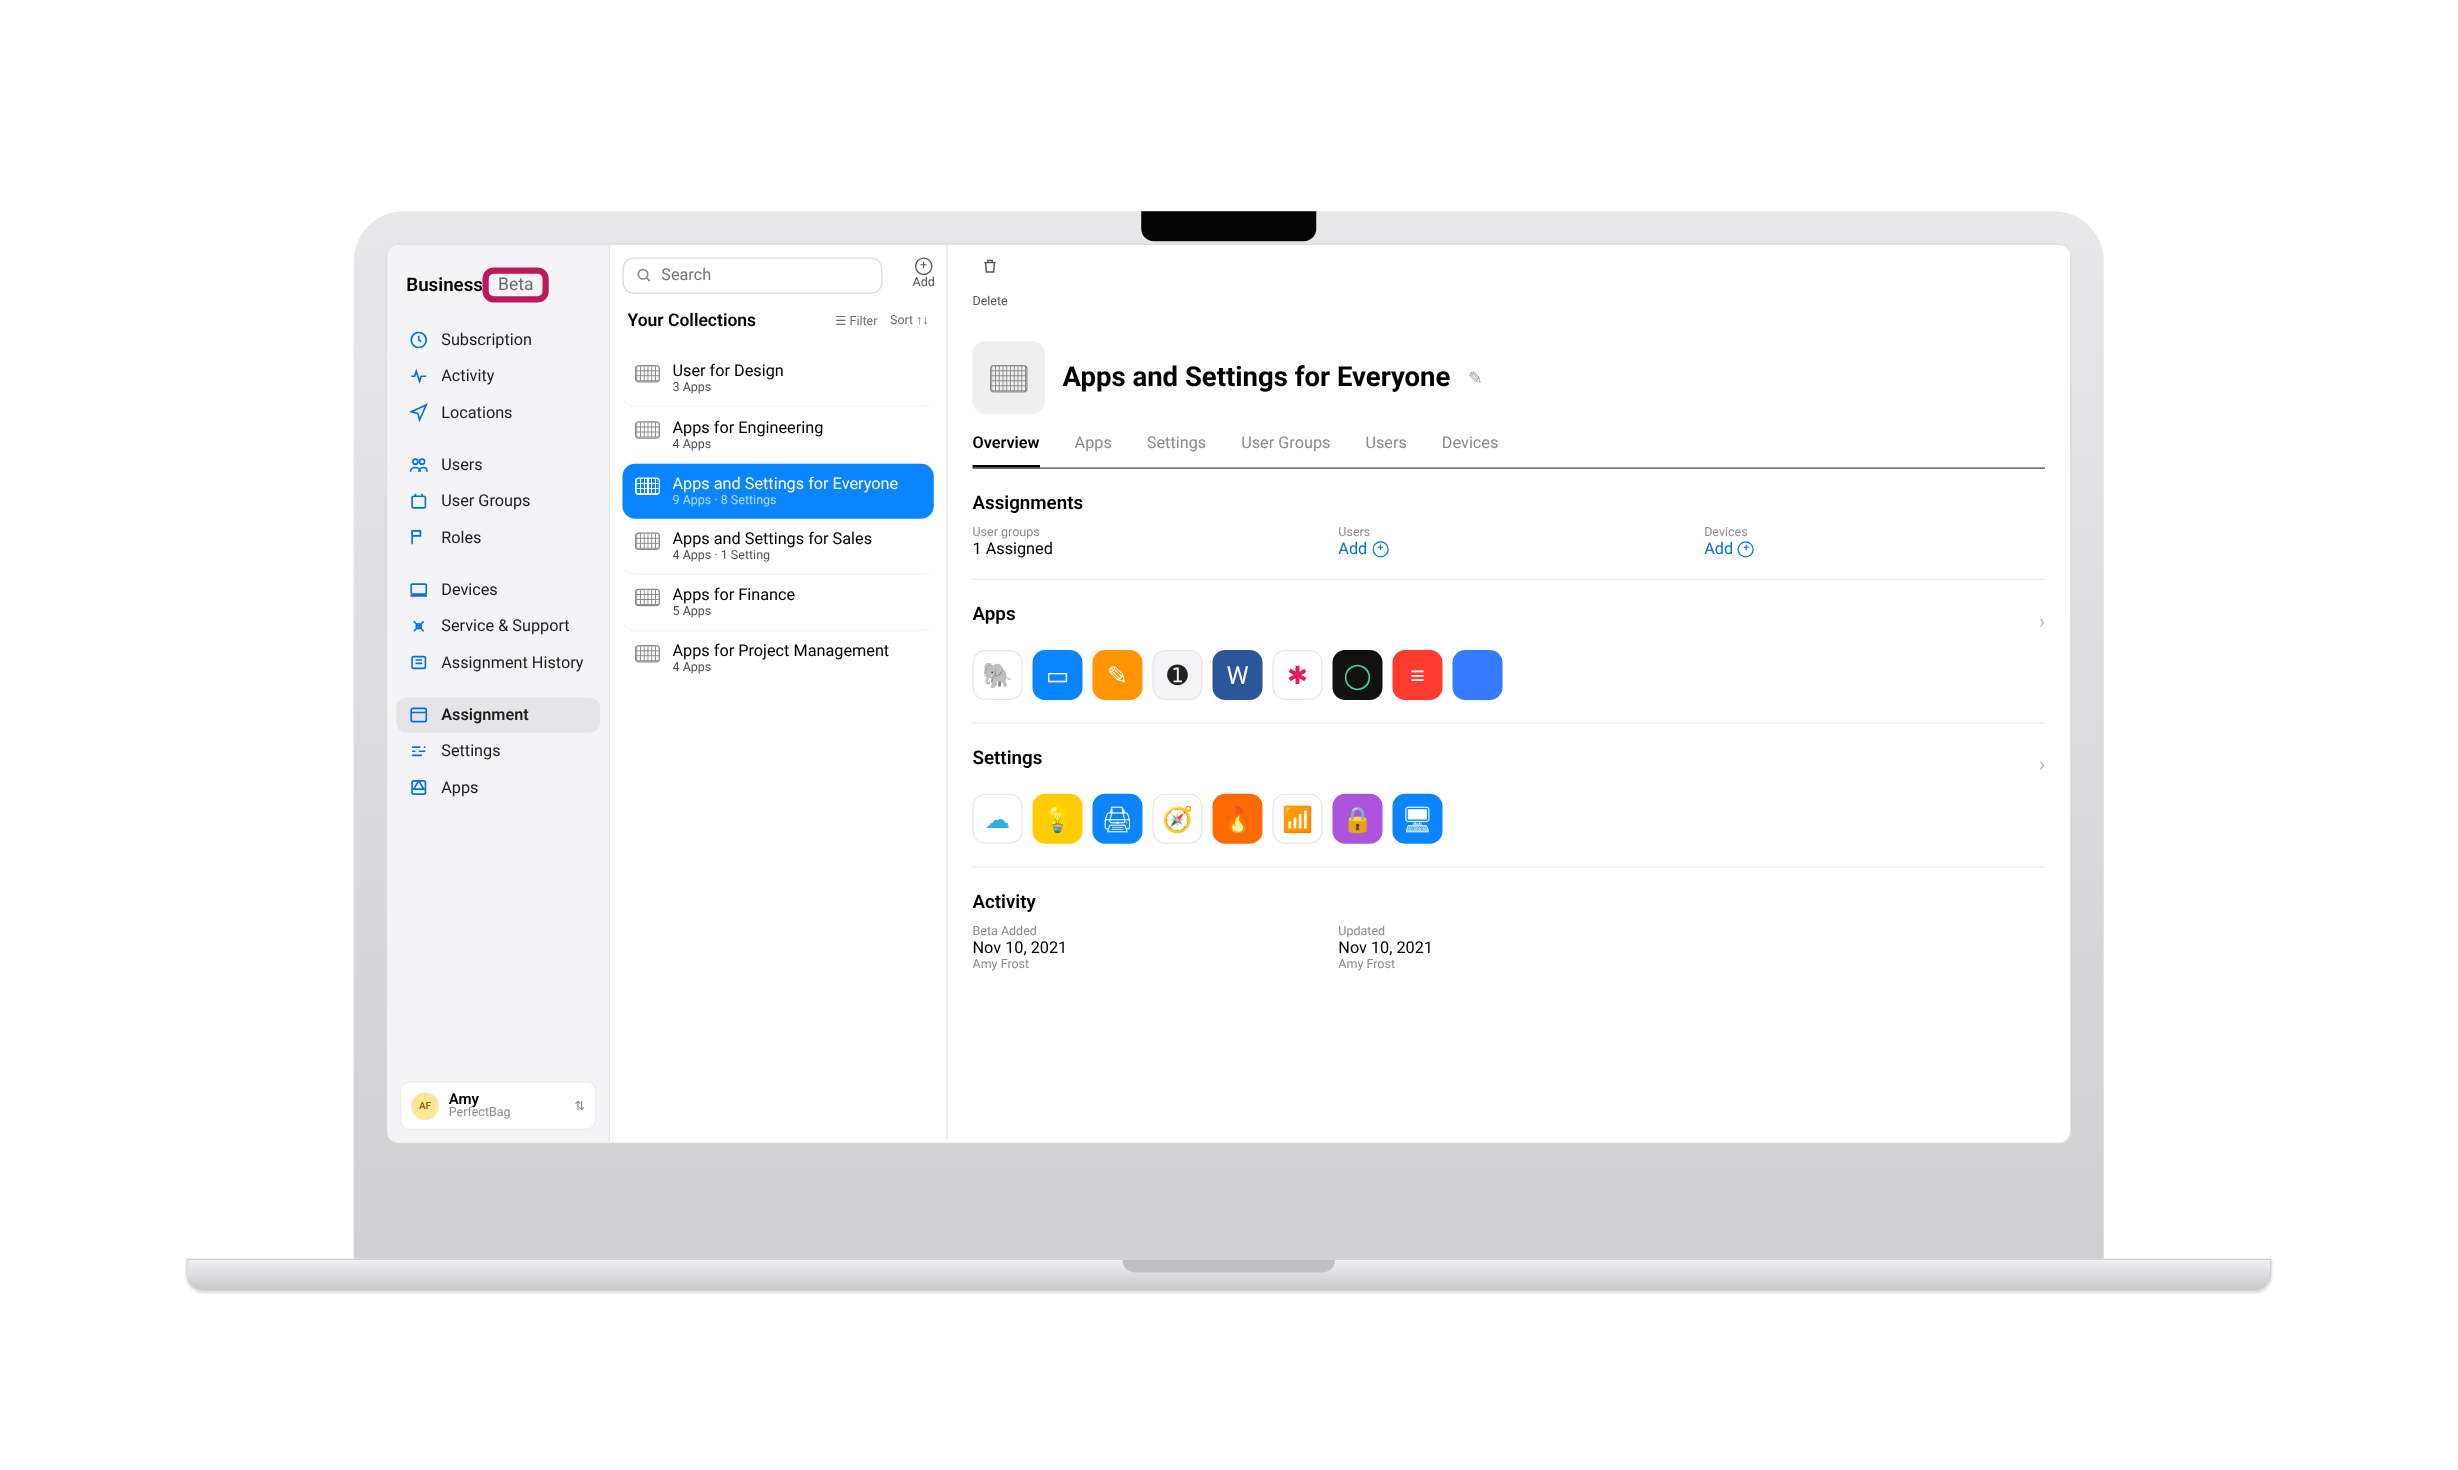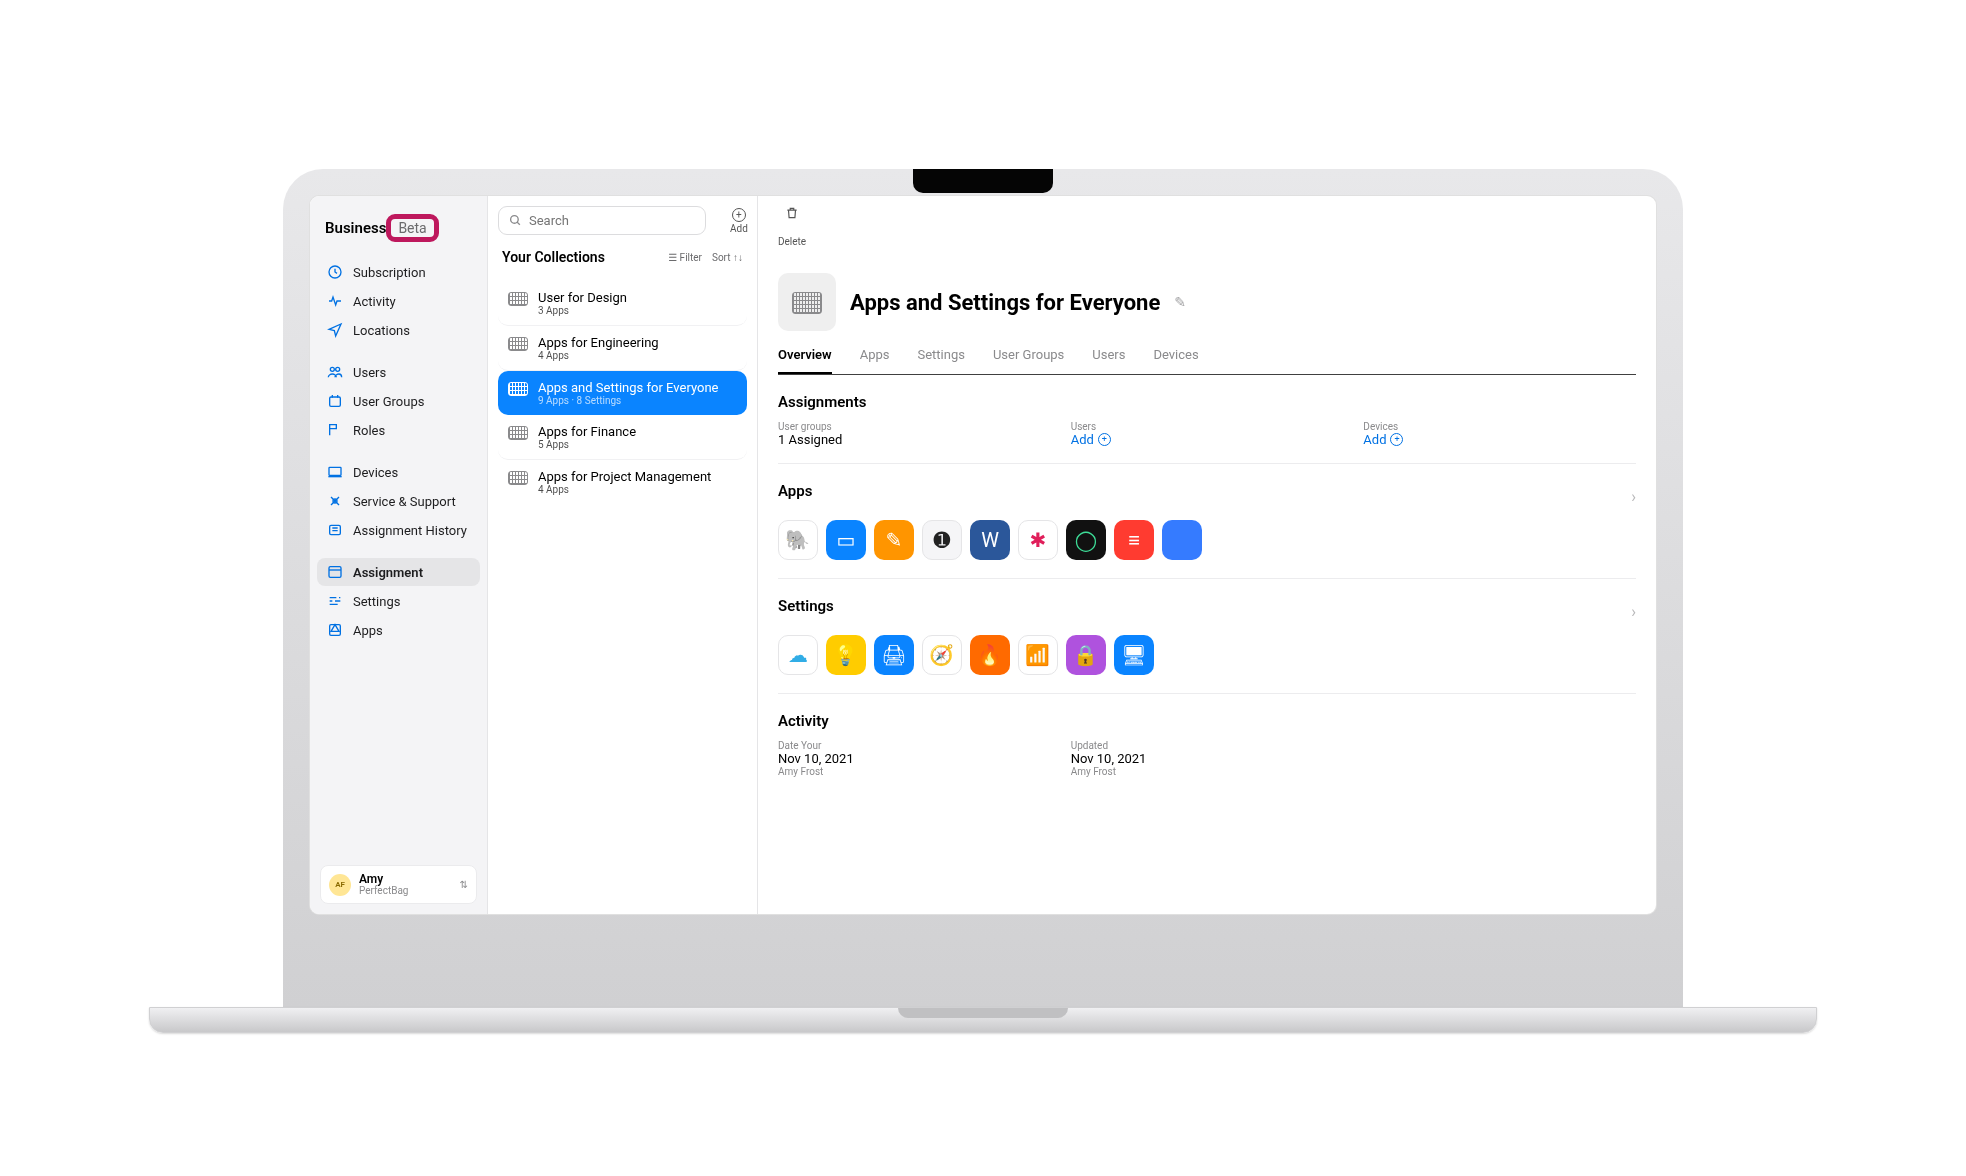--- a/index.html
+++ b/index.html
@@ -22,21 +22,21 @@
 .nav-item.active{background:#e5e5e7;font-weight:600}
 .spacer{flex:1}
 .user-chip{margin:0 3px;display:flex;align-items:center;gap:8px;background:#fff;border:1px solid #ebebed;border-radius:8px;padding:7px 8px}
 .avatar{width:22px;height:22px;border-radius:50%;background:#ffe695;display:flex;align-items:center;justify-content:center;font-size:8px;font-weight:600;color:#8a6a00}
 .uc-name{font-size:12px;font-weight:600;line-height:1}
 .uc-sub{font-size:10px;color:#8a8a8c}
 .chev-sort{margin-left:auto;color:#8a8a8c;font-size:10px}
 
 
 .col-list{width:270px;border-right:1px solid #e5e5e7;padding:10px 10px 0;display:flex;flex-direction:column}
-.search-row{display:flex;align-items:center;gap:24px}
+.search-row{display:flex;align-items:flex-start;gap:24px}
 .search{flex:1;display:flex;align-items:center;gap:7px;border:1px solid #dcdcde;border-radius:9px;padding:6px 10px;color:#8a8a8c}
 .search input{border:none;outline:none;font-size:13px;flex:1;background:transparent}
 .add-btn{display:flex;flex-direction:column;align-items:center;gap:1px;color:#555;font-size:10px;cursor:pointer}
 .list-head{display:flex;align-items:center;justify-content:space-between;margin:14px 4px 16px}
 .list-head h3{font-size:14px;font-weight:600}
 .head-tools{display:flex;gap:10px;font-size:10px;color:#6b6b6d}
 .coll-item{display:flex;align-items:flex-start;gap:10px;padding:9px 10px;border-radius:10px;cursor:pointer;border-bottom:1px solid #f1f1f3}
 .coll-item:last-child{border-bottom:none}
 .coll-item.sel{background:#0a84ff;color:#fff;border-bottom:none}
 .kb{width:20px;height:14px;border:1.4px solid #8a8a8c;border-radius:3px;margin-top:2px;background:repeating-linear-gradient(90deg,#8a8a8c 0 1px,transparent 1px 3px),repeating-linear-gradient(0deg,#8a8a8c 0 1px,transparent 1px 4px);background-size:3px 4px}
@@ -253,20 +253,27 @@
           <div class="coll-item sel">
             <div class="kb"></div>
             <div>
               <div class="ct-name">Apps and Settings for Everyone</div>
               <div class="ct-sub">9 Apps · 8 Settings</div>
             </div>
           </div>
           <div class="coll-item">
             <div class="kb"></div>
             <div>
+              <div class="ct-name">Apps and Settings for Sales</div>
+              <div class="ct-sub">4 Apps · 1 Setting</div>
+            </div>
+          </div>
+          <div class="coll-item">
+            <div class="kb"></div>
+            <div>
               <div class="ct-name">Apps for Finance</div>
               <div class="ct-sub">5 Apps</div>
             </div>
           </div>
           <div class="coll-item">
             <div class="kb"></div>
             <div>
               <div class="ct-name">Apps for Project Management</div>
               <div class="ct-sub">4 Apps</div>
             </div>
@@ -357,21 +364,21 @@
             <div class="app-ic" style="background: rgb(255, 255, 255); color: rgb(10, 132, 255); border: 1px solid rgb(229, 229, 231);">📶</div>
             <div class="app-ic" style="background: rgb(175, 82, 222);">🔒</div>
             <div class="app-ic" style="background: rgb(10, 132, 255);">🖥</div>
           </div>
       </div>
 
       <div class="sec">
         <h2>Activity</h2>
         <div class="activ-grid">
           <div>
-            <div class="al-label">Date Your</div>
+            <div class="al-label">Beta Added</div>
             <div class="a-date">Nov 10, 2021</div>
             <div class="a-by">Amy Frost</div>
           </div>
           <div>
             <div class="al-label">Updated</div>
             <div class="a-date">Nov 10, 2021</div>
             <div class="a-by">Amy Frost</div>
           </div>
         </div>
       </div>

